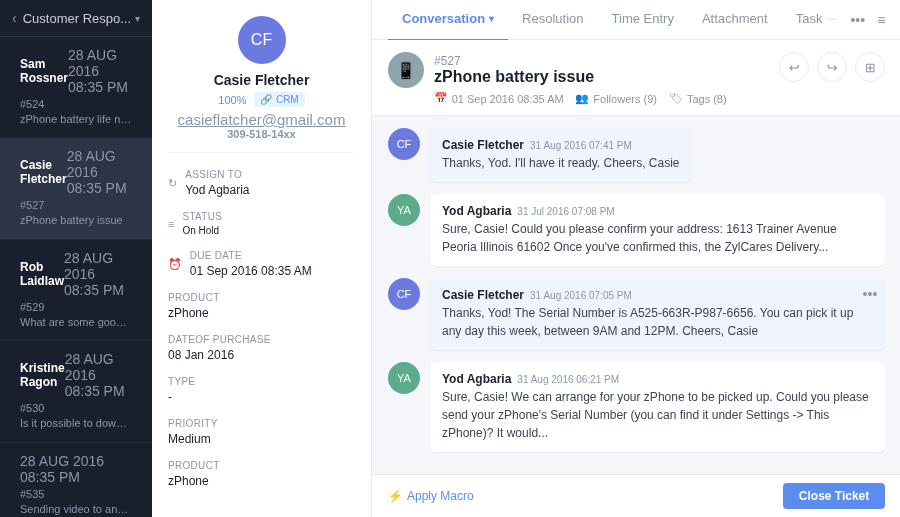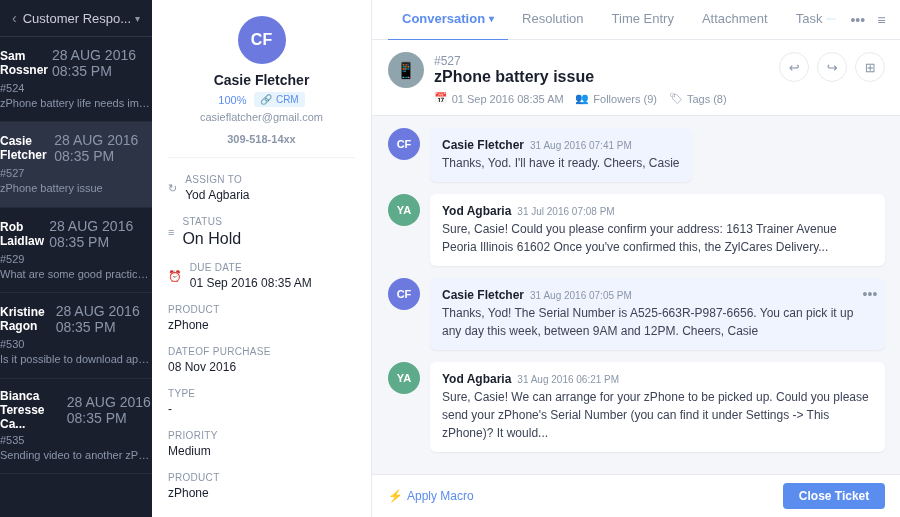--- a/index.html
+++ b/index.html
@@ -42,21 +42,21 @@
       white-space: nowrap;
       overflow: hidden;
       text-overflow: ellipsis;
     }
     .sidebar-header .chevron {
       color: #8a96a8;
       font-size: 10px;
     }
 
     .conversation-item {
-      padding: 10px 0;
+      padding: 10px 20px;
       border-bottom: 1px solid #252b3a;
       cursor: pointer;
     }
     .conversation-item.active { background: #2d3446; }
 
     .conv-top {
       display: flex;
       align-items: center;
       justify-content: space-between;
       margin-bottom: 3px;
@@ -112,21 +112,21 @@
     .avatar {
       width: 48px;
       height: 48px;
       border-radius: 50%;
       background: #6c7ae0;
       display: flex;
       align-items: center;
       justify-content: center;
       color: #fff;
       font-size: 16px;
-      font-weight: 700;
+      font-weight: 400;
       margin-bottom: 8px;
       flex-shrink: 0;
     }
 
     .avatar.small {
       width: 32px;
       height: 32px;
       font-size: 11px;
     }
 
@@ -151,22 +151,23 @@
       color: #5b8def;
       font-size: 10px;
       padding: 2px 6px;
       border-radius: 3px;
       display: flex;
       align-items: center;
       gap: 3px;
     }
     .contact-email {
       color: #8a96a8;
-      font-size: 11px;
-      margin-bottom: 10px;
+      font-size: 15px;
+      margin-bottom: 0;
+      text-decoration: underline;
     }
     .contact-phone {
       color: #8a96a8;
       font-size: 11px;
       font-weight: bold;
     }
 
     .detail-section {
       margin-bottom: 14px;
     }
@@ -186,21 +187,21 @@
       display: flex;
       align-items: center;
       gap: 8px;
     }
     .detail-icon {
       color: #8a96a8;
       font-size: 11px;
     }
     .status-hold {
       color: #1a1f2e;
-      font-size: 16px;
+      font-size: 10px;
       font-weight: 500;
     }
     .due-date-icon {
       color: #e05252;
     }
 
     
     .conversation-panel {
       flex: 1;
       background: #f4f6f9;
@@ -456,21 +457,20 @@
           <div class="conv-name">Kristine Ragon</div>
           <div class="conv-meta">
             <span class="conv-date">28 AUG 2016 08:35 PM</span>
           </div>
         </div>
         <div class="conv-number">#530</div>
         <div class="conv-preview">Is it possible to download apps onto my zPad's SD card?</div>
       </div>
       <div class="conversation-item">
         <div class="conv-top">
-          <div class="conv-name">Bianca Teresse Ca...</div>
           <div class="conv-meta">
             <span class="conv-date">28 AUG 2016 08:35 PM</span>
           </div>
         </div>
         <div class="conv-number">#535</div>
         <div class="conv-preview">Sending video to another zPhone</div>
       </div>
     </div>
 </div>
 
@@ -519,21 +519,21 @@
     </div>
   </div>
 
   <div class="detail-section">
     <div class="detail-label">Product</div>
     <div class="detail-value">zPhone</div>
   </div>
 
   <div class="detail-section">
     <div class="detail-label">Dateof Purchase</div>
-    <div class="detail-value">08 Nov 2016</div>
+    <div class="detail-value">08 Jan 2016</div>
   </div>
 
 
   <div class="detail-section">
     <div class="detail-label">Type</div>
     <div class="detail-value">-</div>
   </div>
 
   <div class="detail-section">
     <div class="detail-label">Priority</div>

